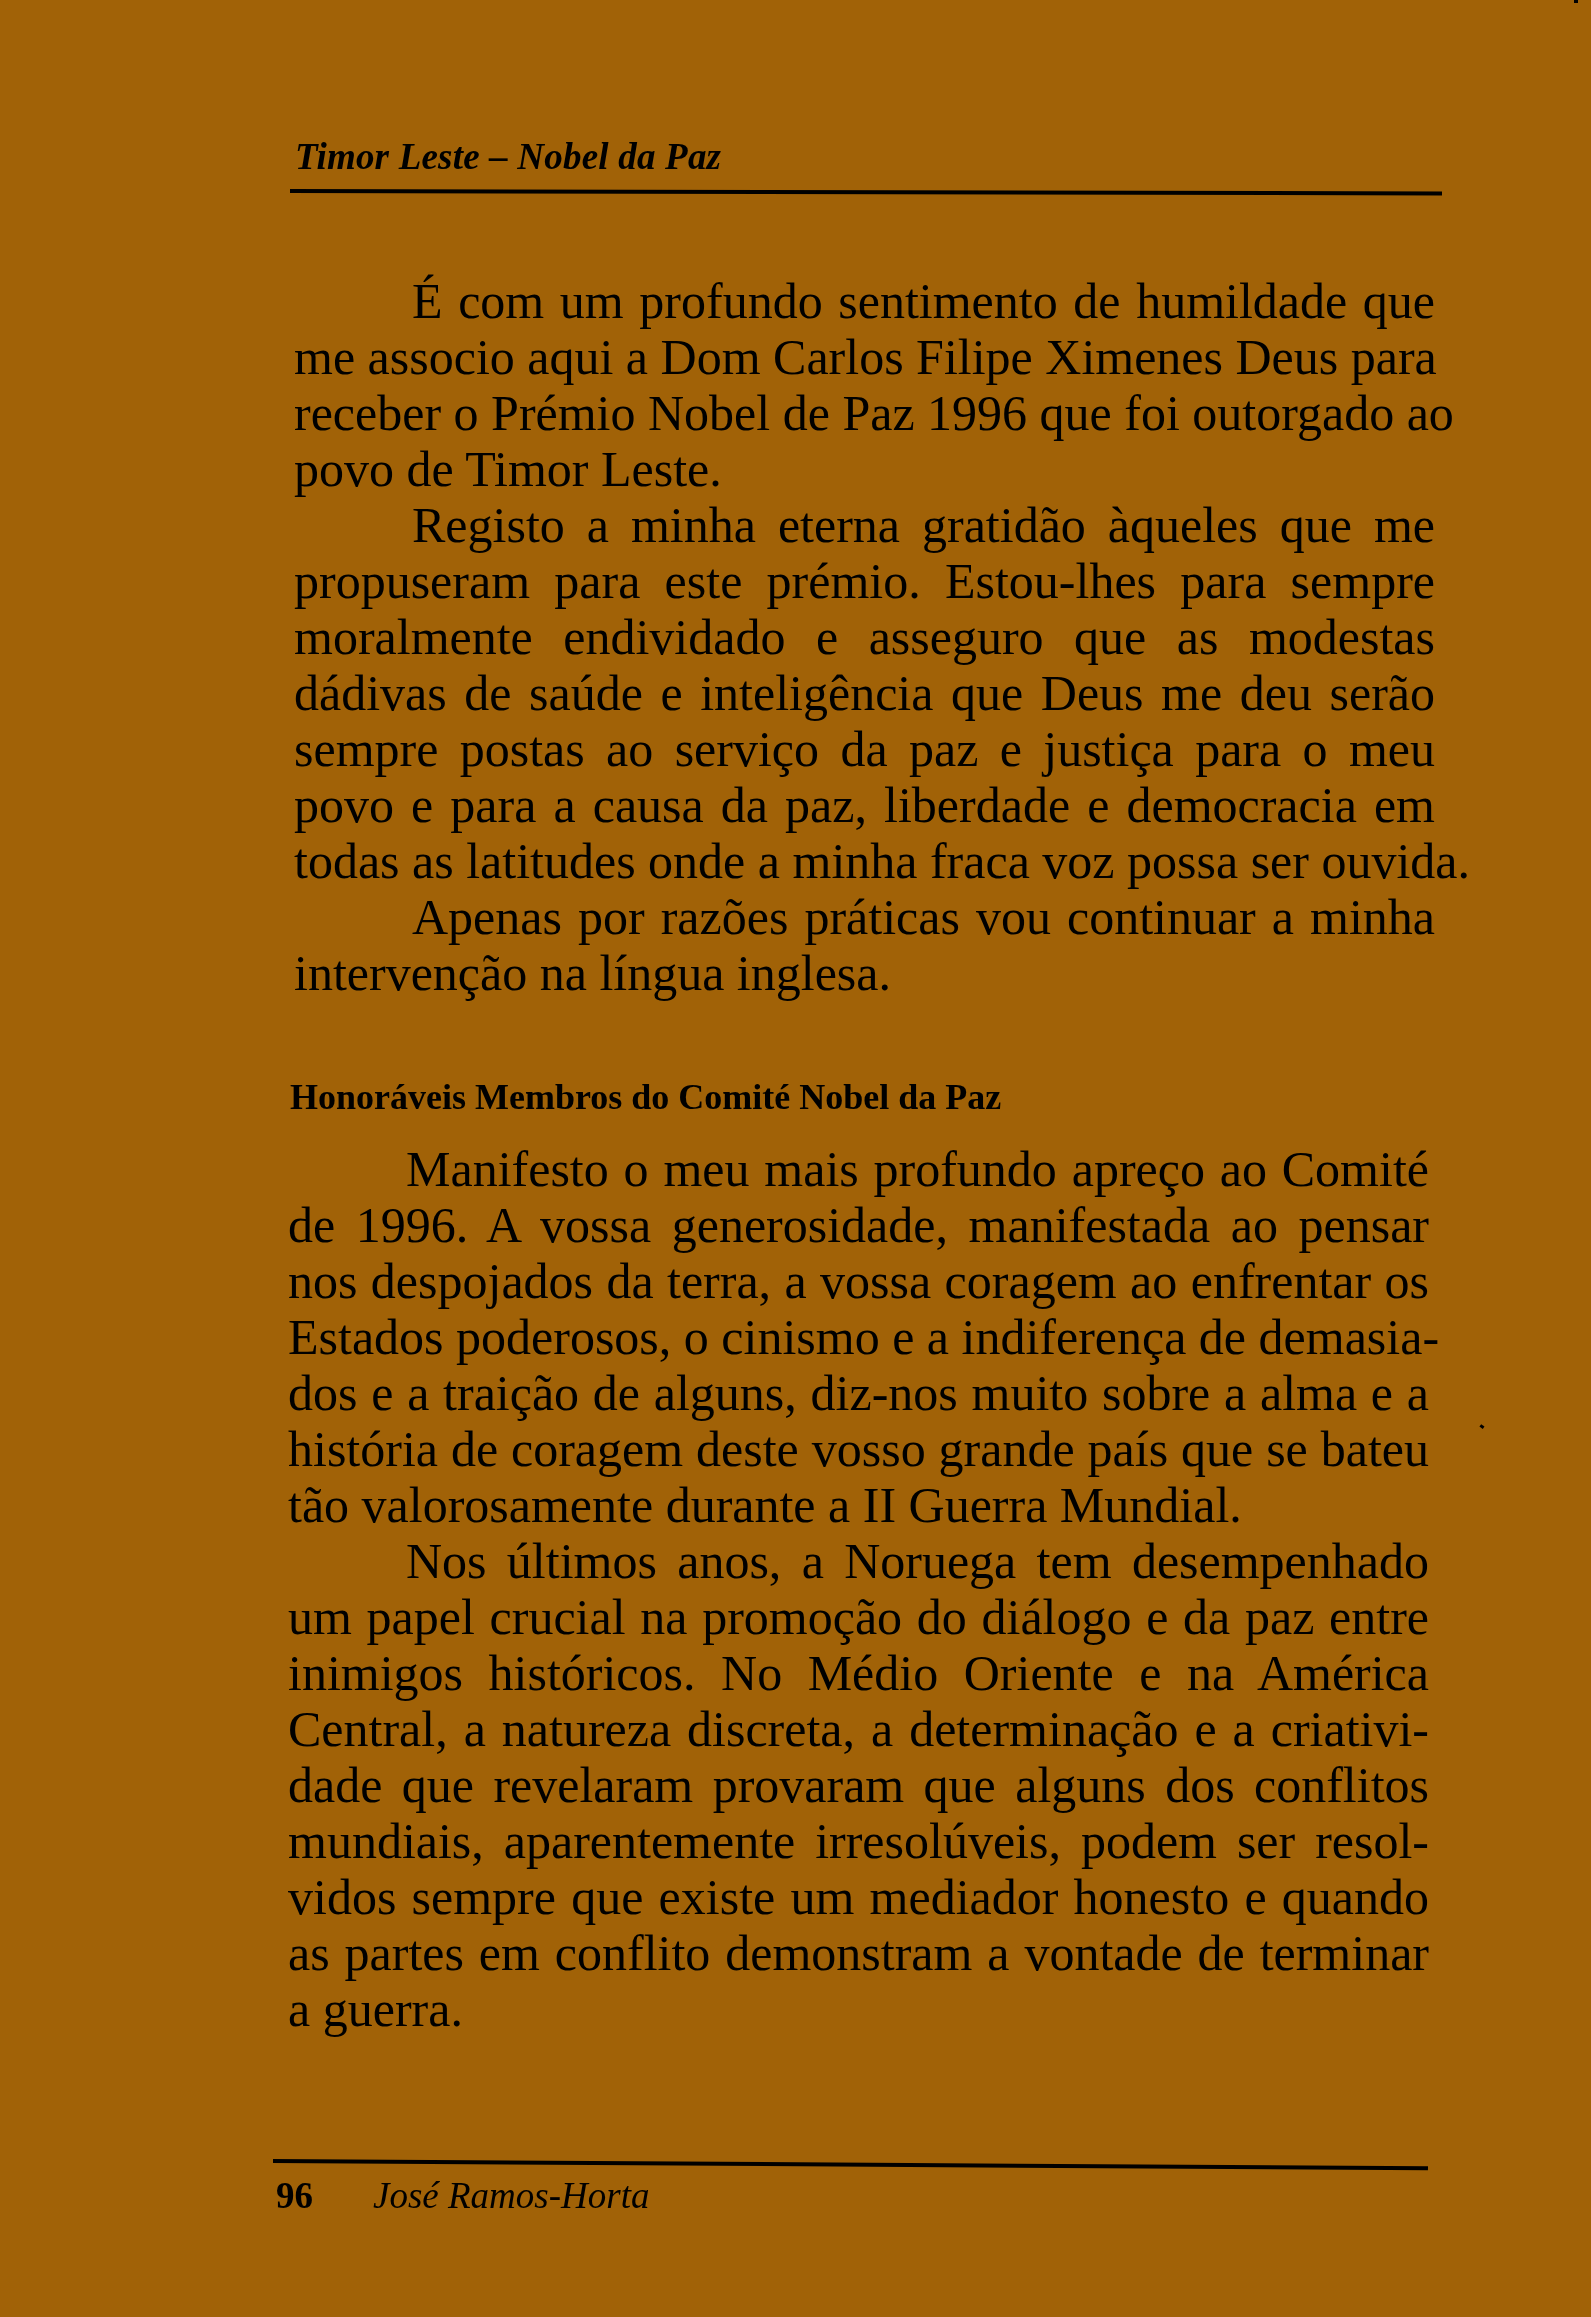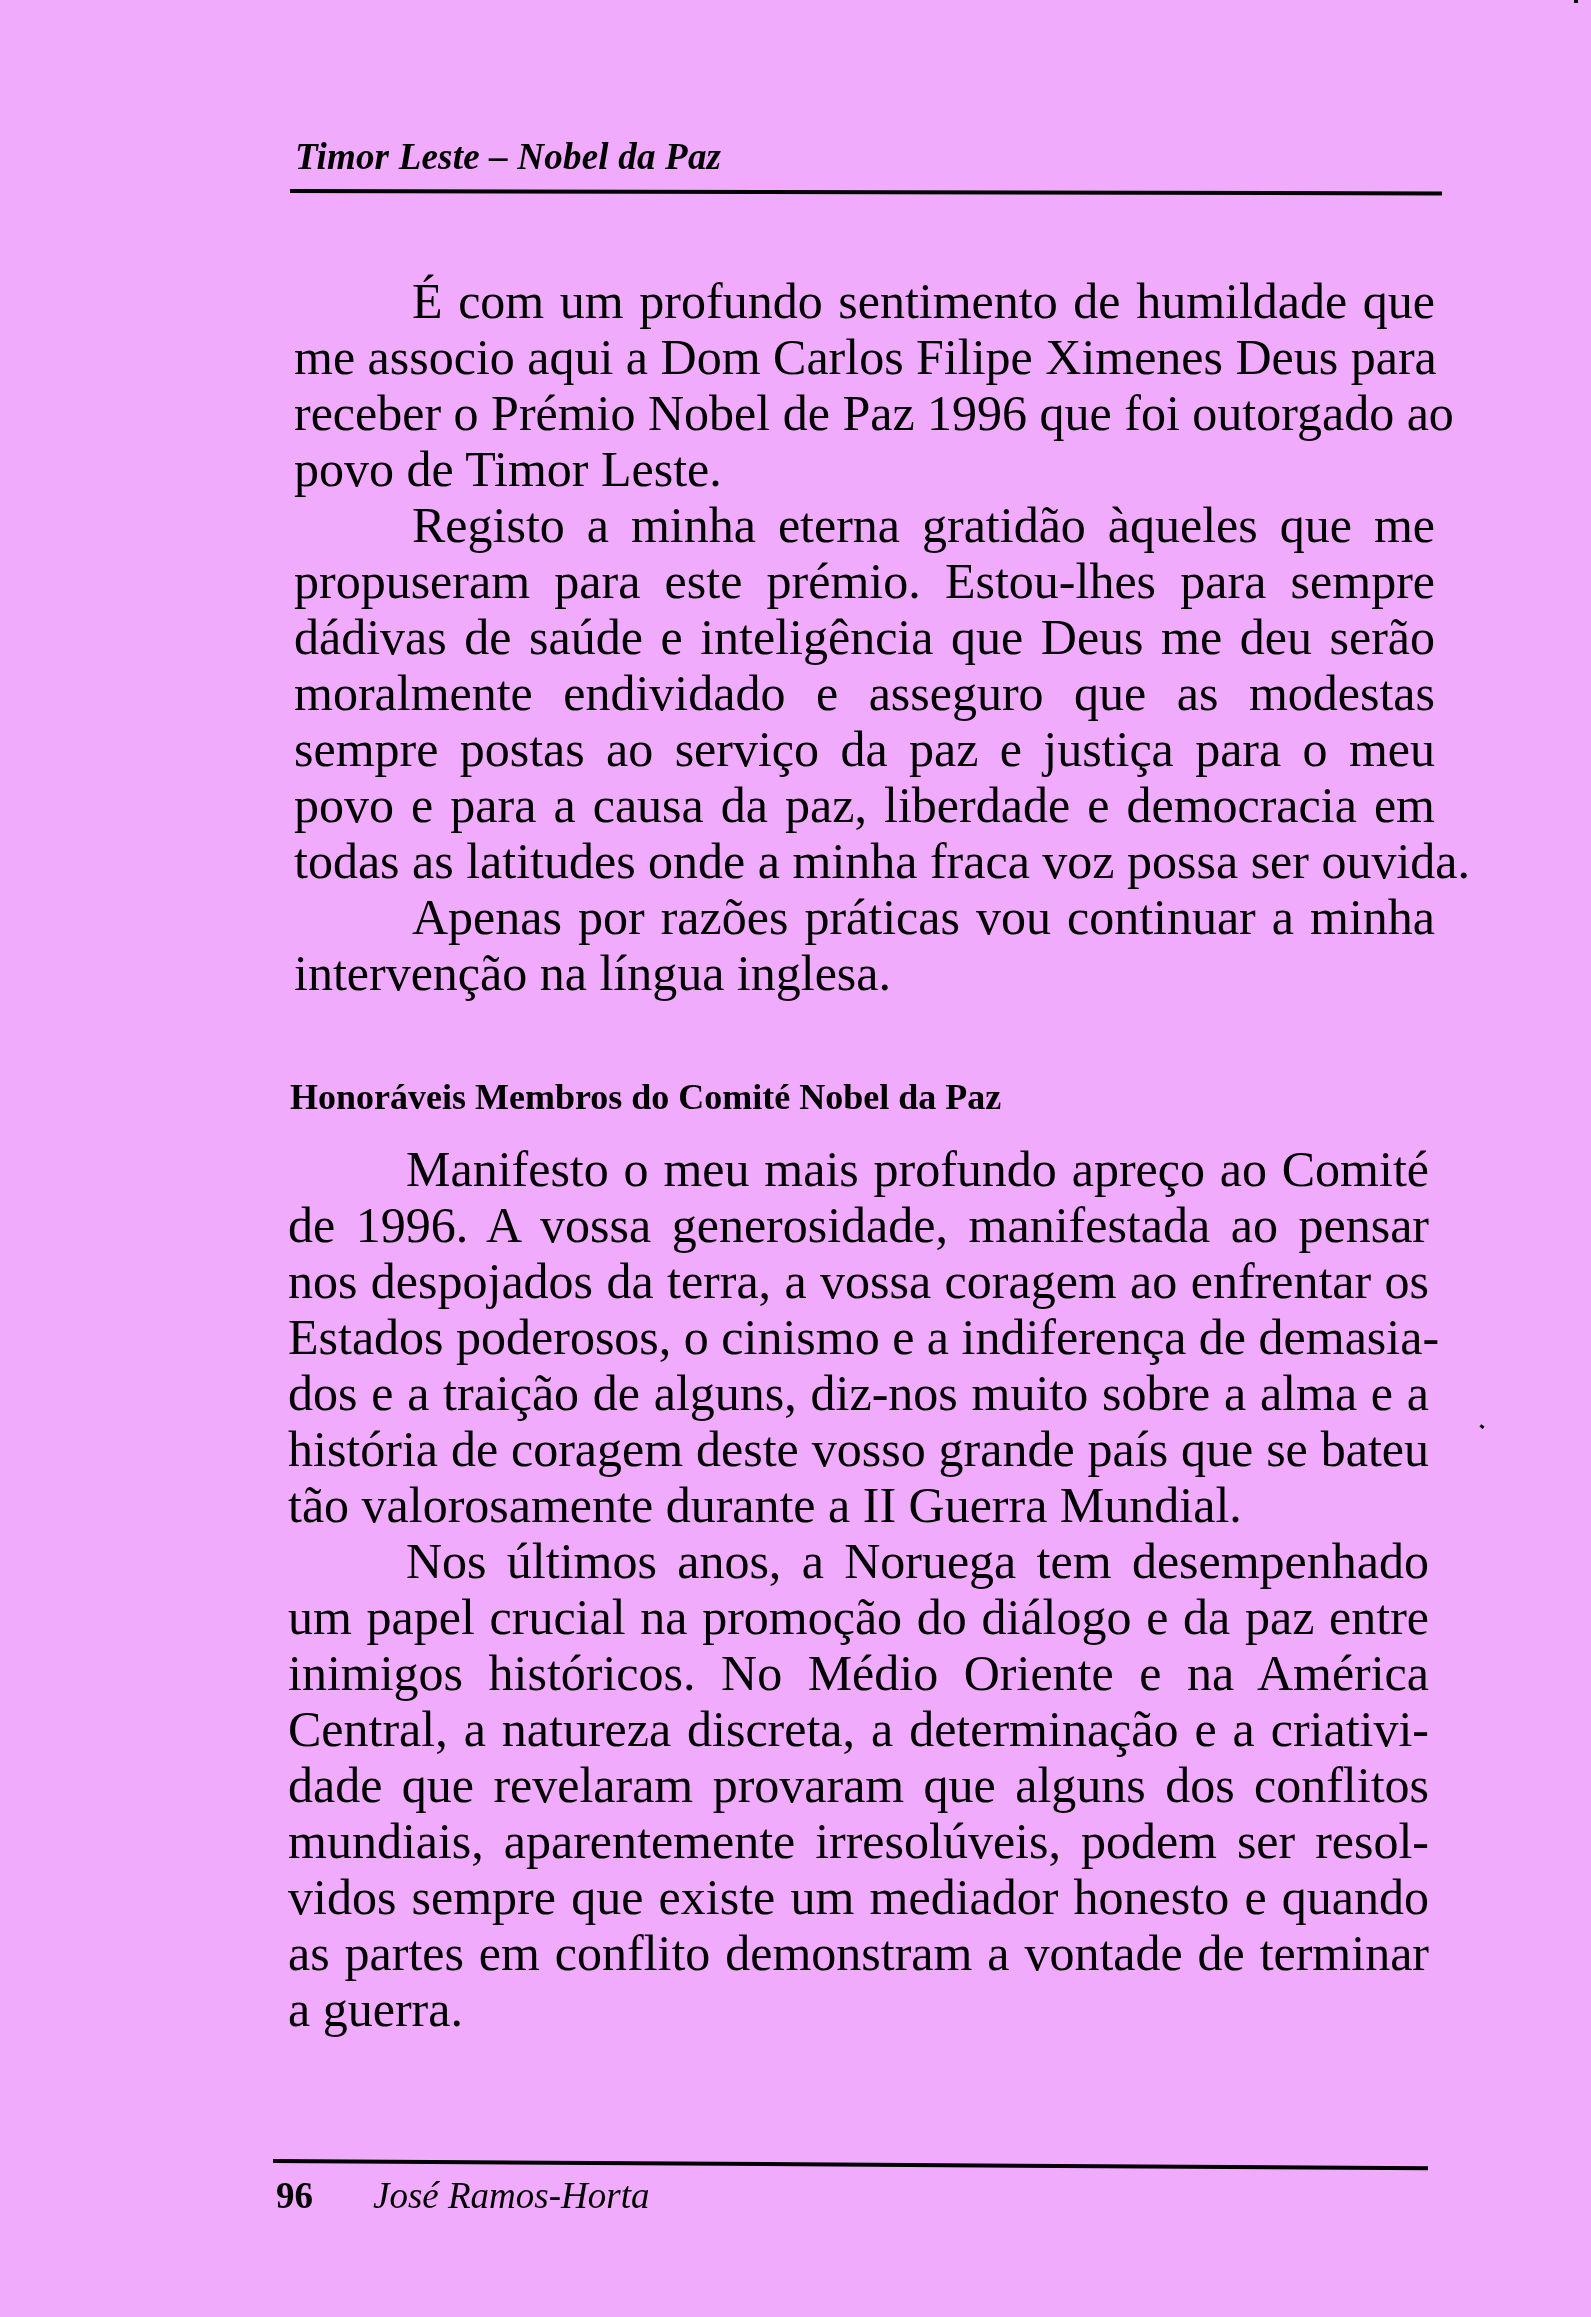--- a/index.html
+++ b/index.html
@@ -1,17 +1,17 @@
 <!DOCTYPE html>
 <html><head>
 <meta charset="utf-8">
 <style>
   html, body { margin: 0; padding: 0; background: #ffffff; }
   body { width: 1591px; height: 2317px; position: relative; overflow: hidden; color: #000; }
-  .page { position: absolute; left: 0; top: 0; width: 1591px; height: 2317px; background: #f0abfc; }
+  .page { position: absolute; left: 0; top: 0; width: 1591px; height: 2317px; background: #a16207; }
 
   .running-head {
     position: absolute; left: 295px; top: 135px;
     font-family: "Liberation Serif", serif; font-style: italic; font-weight: bold;
     font-size: 37px; line-height: 44px; letter-spacing: 0.2px; white-space: nowrap;
   }
   .rule-top {
     position: absolute; left: 290px; top: 189px; width: 1152px; height: 3.9px;
     background: #000; transform: rotate(0.12deg); transform-origin: left center;
   }
@@ -59,22 +59,22 @@
   <div class="body-text sec1">
     <p>
       <span class="line indent">É com um profundo sentimento de humildade que</span>
       <span class="line">me associo aqui a Dom Carlos Filipe Ximenes Deus para</span>
       <span class="line">receber o Prémio Nobel de Paz 1996 que foi outorgado ao</span>
       <span class="line last">povo de Timor Leste.</span>
     </p>
     <p>
       <span class="line indent">Registo a minha eterna gratidão àqueles que me</span>
       <span class="line">propuseram para este prémio. Estou-lhes para sempre</span>
+      <span class="line">moralmente endividado e asseguro que as modestas</span>
       <span class="line">dádivas de saúde e inteligência que Deus me deu serão</span>
-      <span class="line">moralmente endividado e asseguro que as modestas</span>
       <span class="line">sempre postas ao serviço da paz e justiça para o meu</span>
       <span class="line">povo e para a causa da paz, liberdade e democracia em</span>
       <span class="line">todas as latitudes onde a minha fraca voz possa ser ouvida.</span>
     </p>
     <p>
       <span class="line indent">Apenas por razões práticas vou continuar a minha</span>
       <span class="line last">intervenção na língua inglesa.</span>
     </p>
   </div>
 

